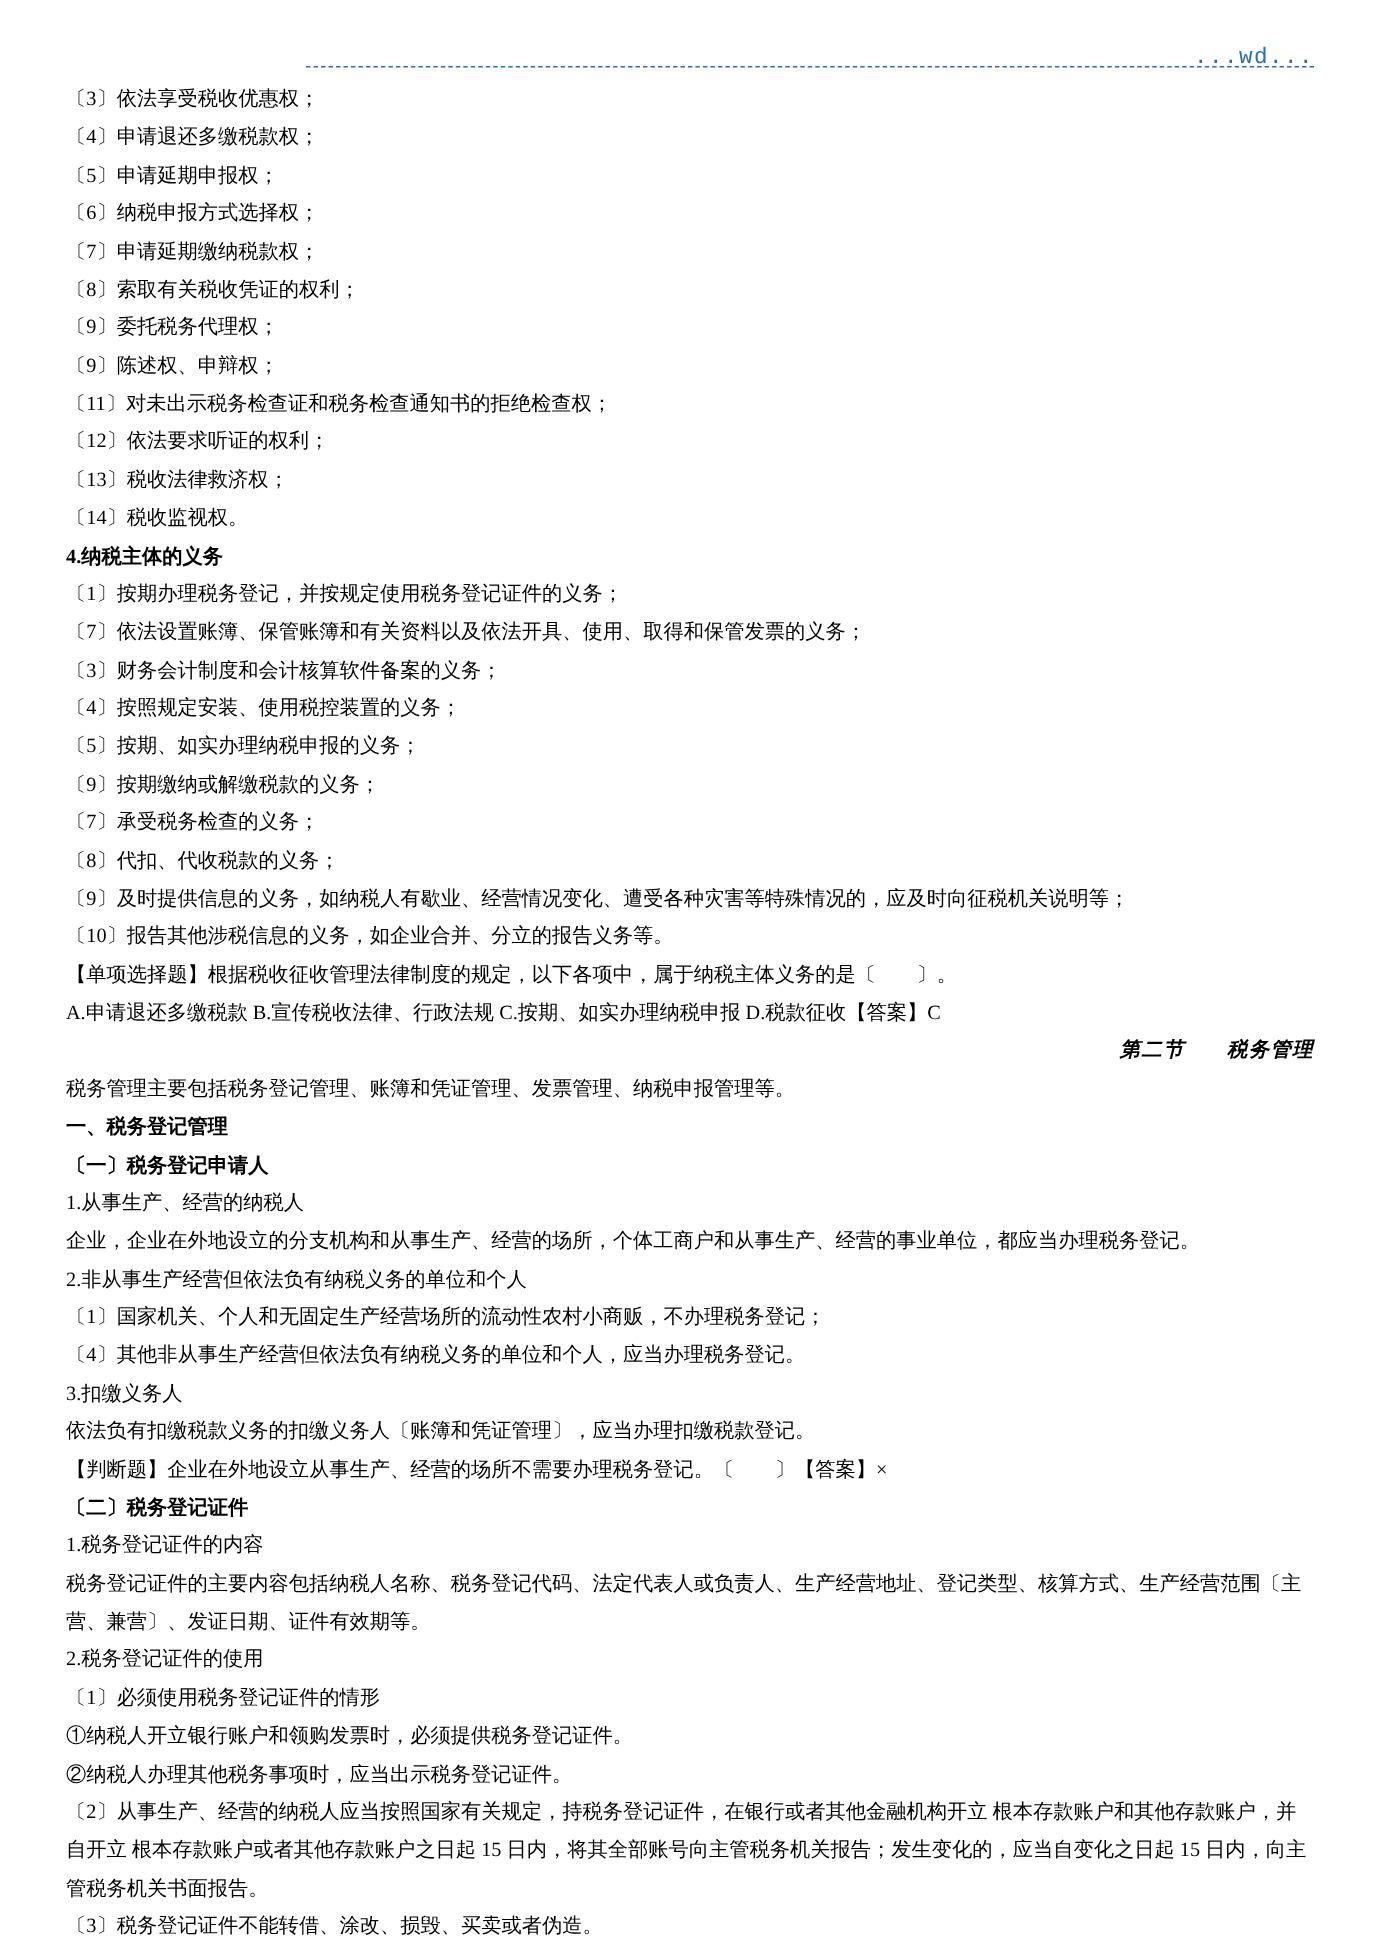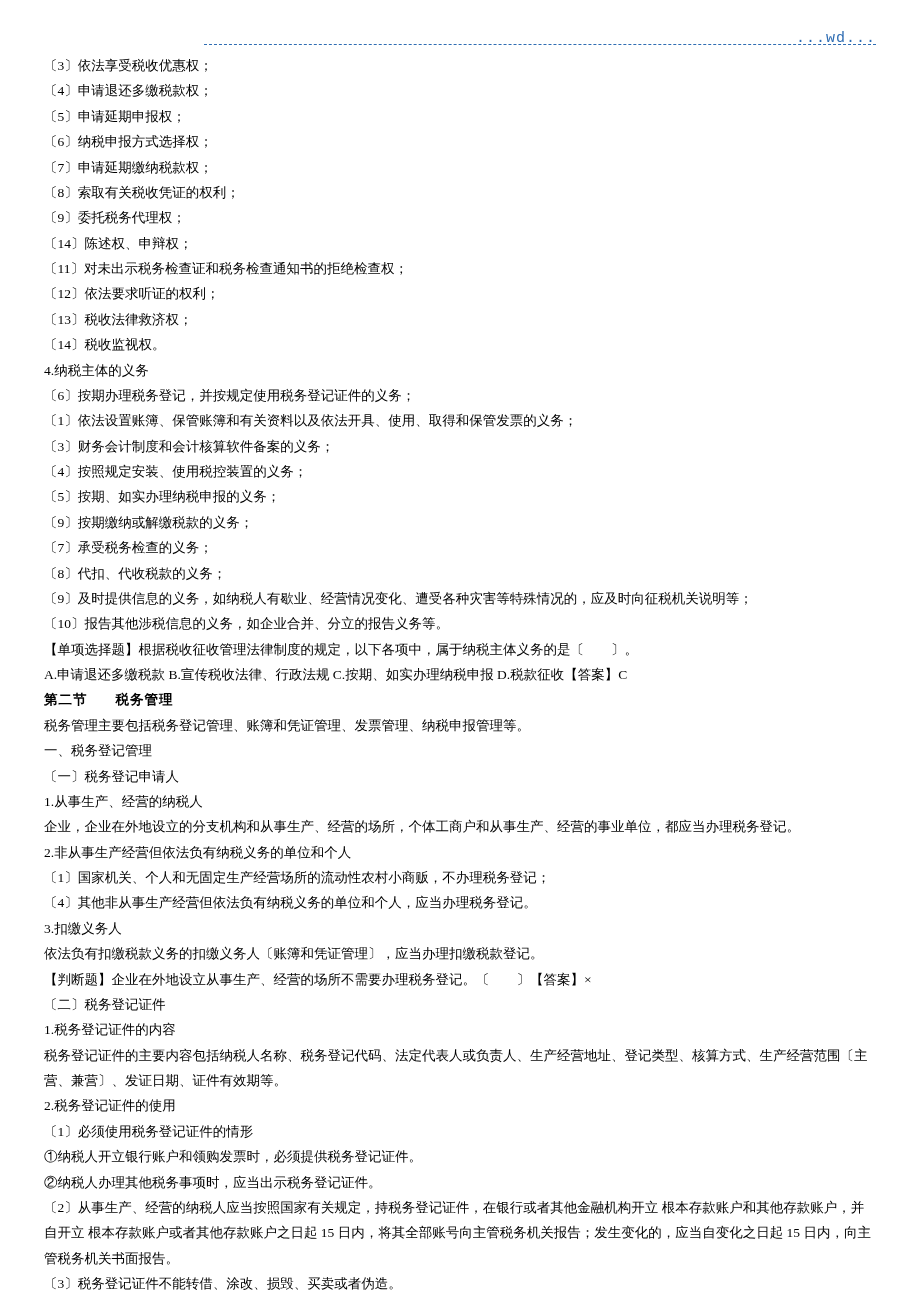--- a/index.html
+++ b/index.html
@@ -24,52 +24,53 @@
   .header-wd {
     position: absolute;
     right: 0;
     top: -20px;
     color: #2f6db3;
     font-family: "Courier New", monospace;
     font-size: 15px;
     letter-spacing: 1px;
   }
   .line { display: block; }
-  .bold { font-weight: normal; }
+  .bold { font-weight: bold; }
   .section-title {
     font-weight: bold;
-    text-align: left;
+    text-align: right;
     letter-spacing: 1px;
+    font-style: italic;
   }
   .section-title .spacer { display: inline-block; width: 28px; }
 </style>
 </head>
 <body>
 
 <div class="header-line">
   <span class="header-wd">...wd...</span>
 </div>
 
 <span class="line">〔3〕依法享受税收优惠权；</span>
 <span class="line">〔4〕申请退还多缴税款权；</span>
 <span class="line">〔5〕申请延期申报权；</span>
 <span class="line">〔6〕纳税申报方式选择权；</span>
 <span class="line">〔7〕申请延期缴纳税款权；</span>
 <span class="line">〔8〕索取有关税收凭证的权利；</span>
 <span class="line">〔9〕委托税务代理权；</span>
-<span class="line">〔14〕陈述权、申辩权；</span>
+<span class="line">〔9〕陈述权、申辩权；</span>
 <span class="line">〔11〕对未出示税务检查证和税务检查通知书的拒绝检查权；</span>
 <span class="line">〔12〕依法要求听证的权利；</span>
 <span class="line">〔13〕税收法律救济权；</span>
 <span class="line">〔14〕税收监视权。</span>
 
 <span class="line bold">4.纳税主体的义务</span>
 
-<span class="line">〔6〕按期办理税务登记，并按规定使用税务登记证件的义务；</span>
-<span class="line">〔1〕依法设置账簿、保管账簿和有关资料以及依法开具、使用、取得和保管发票的义务；</span>
+<span class="line">〔1〕按期办理税务登记，并按规定使用税务登记证件的义务；</span>
+<span class="line">〔7〕依法设置账簿、保管账簿和有关资料以及依法开具、使用、取得和保管发票的义务；</span>
 <span class="line">〔3〕财务会计制度和会计核算软件备案的义务；</span>
 <span class="line">〔4〕按照规定安装、使用税控装置的义务；</span>
 <span class="line">〔5〕按期、如实办理纳税申报的义务；</span>
 <span class="line">〔9〕按期缴纳或解缴税款的义务；</span>
 <span class="line">〔7〕承受税务检查的义务；</span>
 <span class="line">〔8〕代扣、代收税款的义务；</span>
 <span class="line">〔9〕及时提供信息的义务，如纳税人有歇业、经营情况变化、遭受各种灾害等特殊情况的，应及时向征税机关说明等；</span>
 <span class="line">〔10〕报告其他涉税信息的义务，如企业合并、分立的报告义务等。</span>
 
 <span class="line">【单项选择题】根据税收征收管理法律制度的规定，以下各项中，属于纳税主体义务的是〔　　〕。</span>

